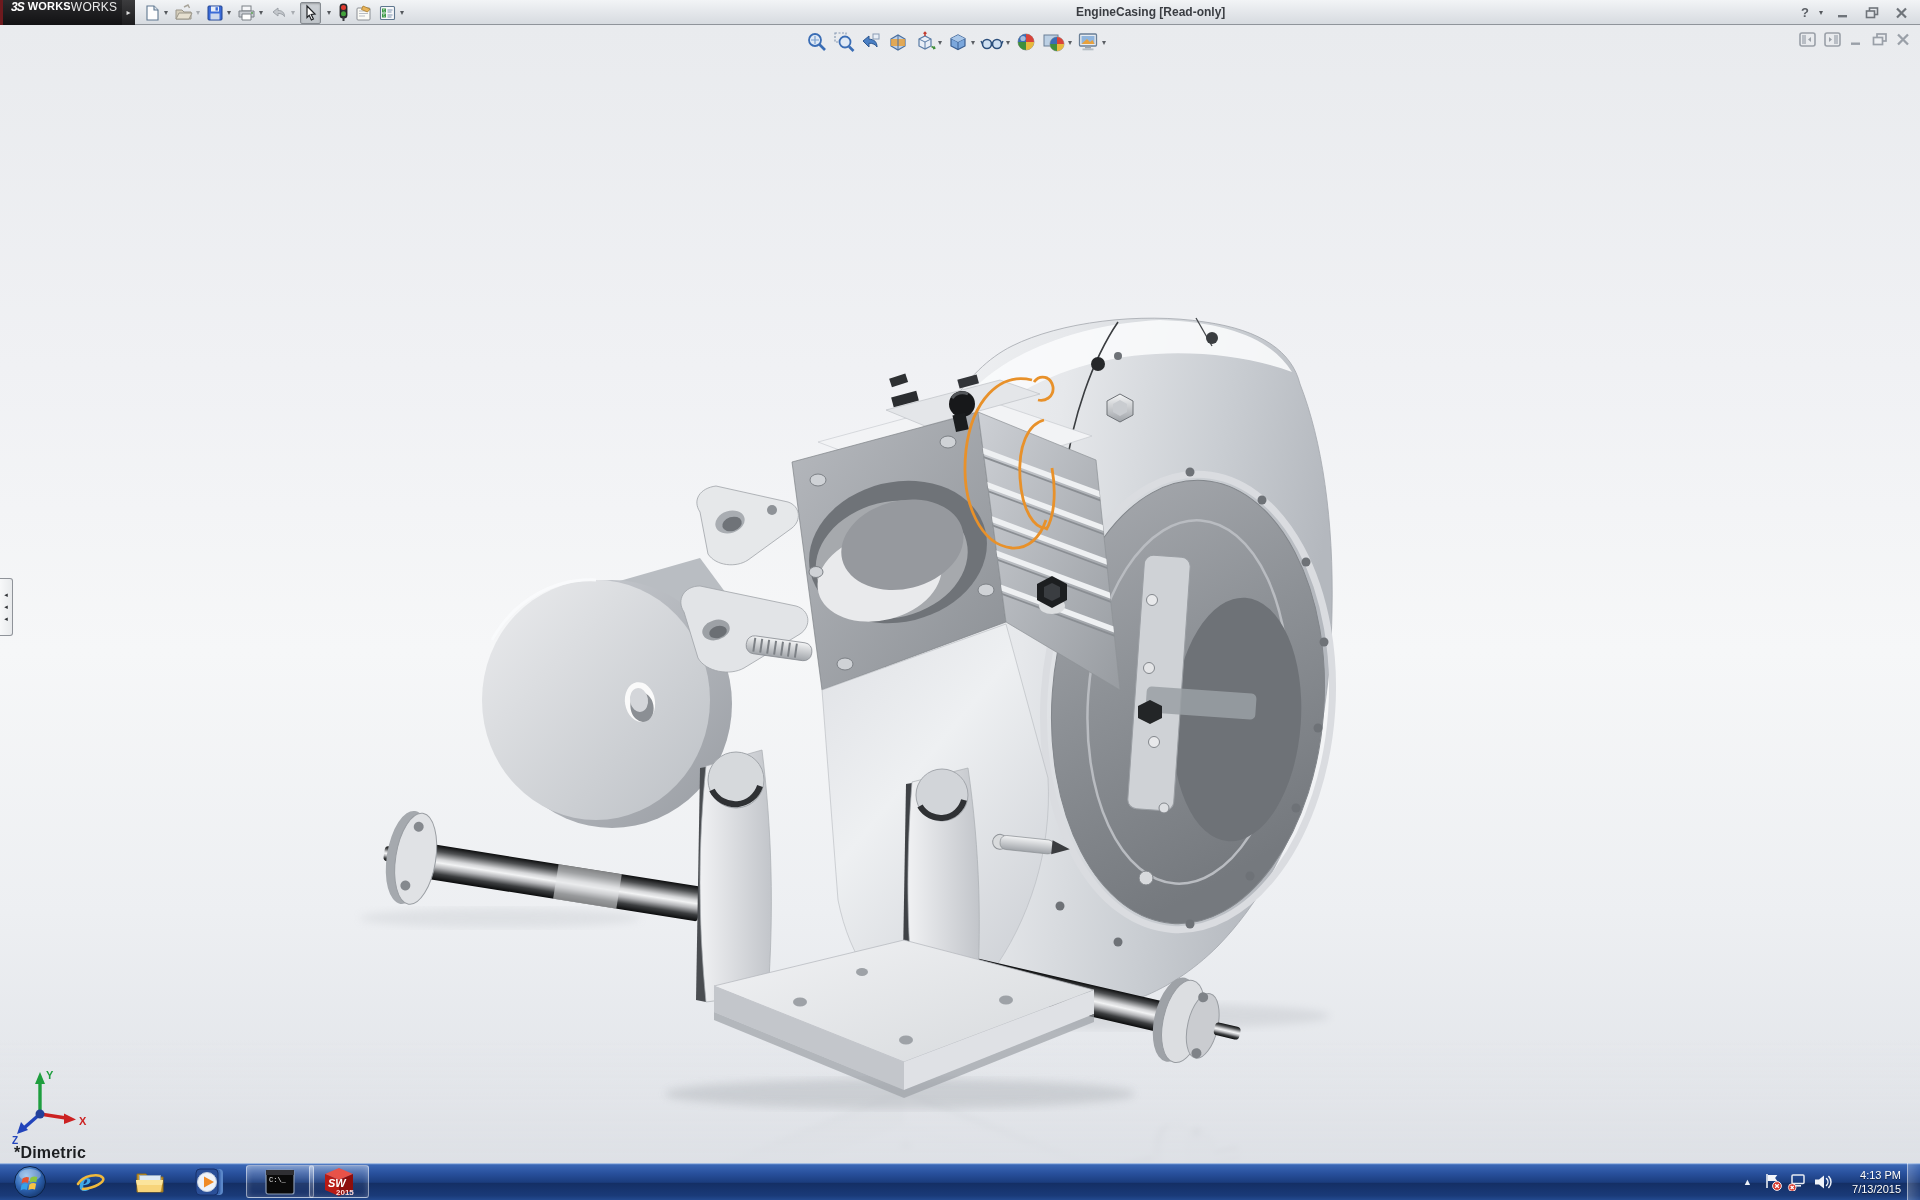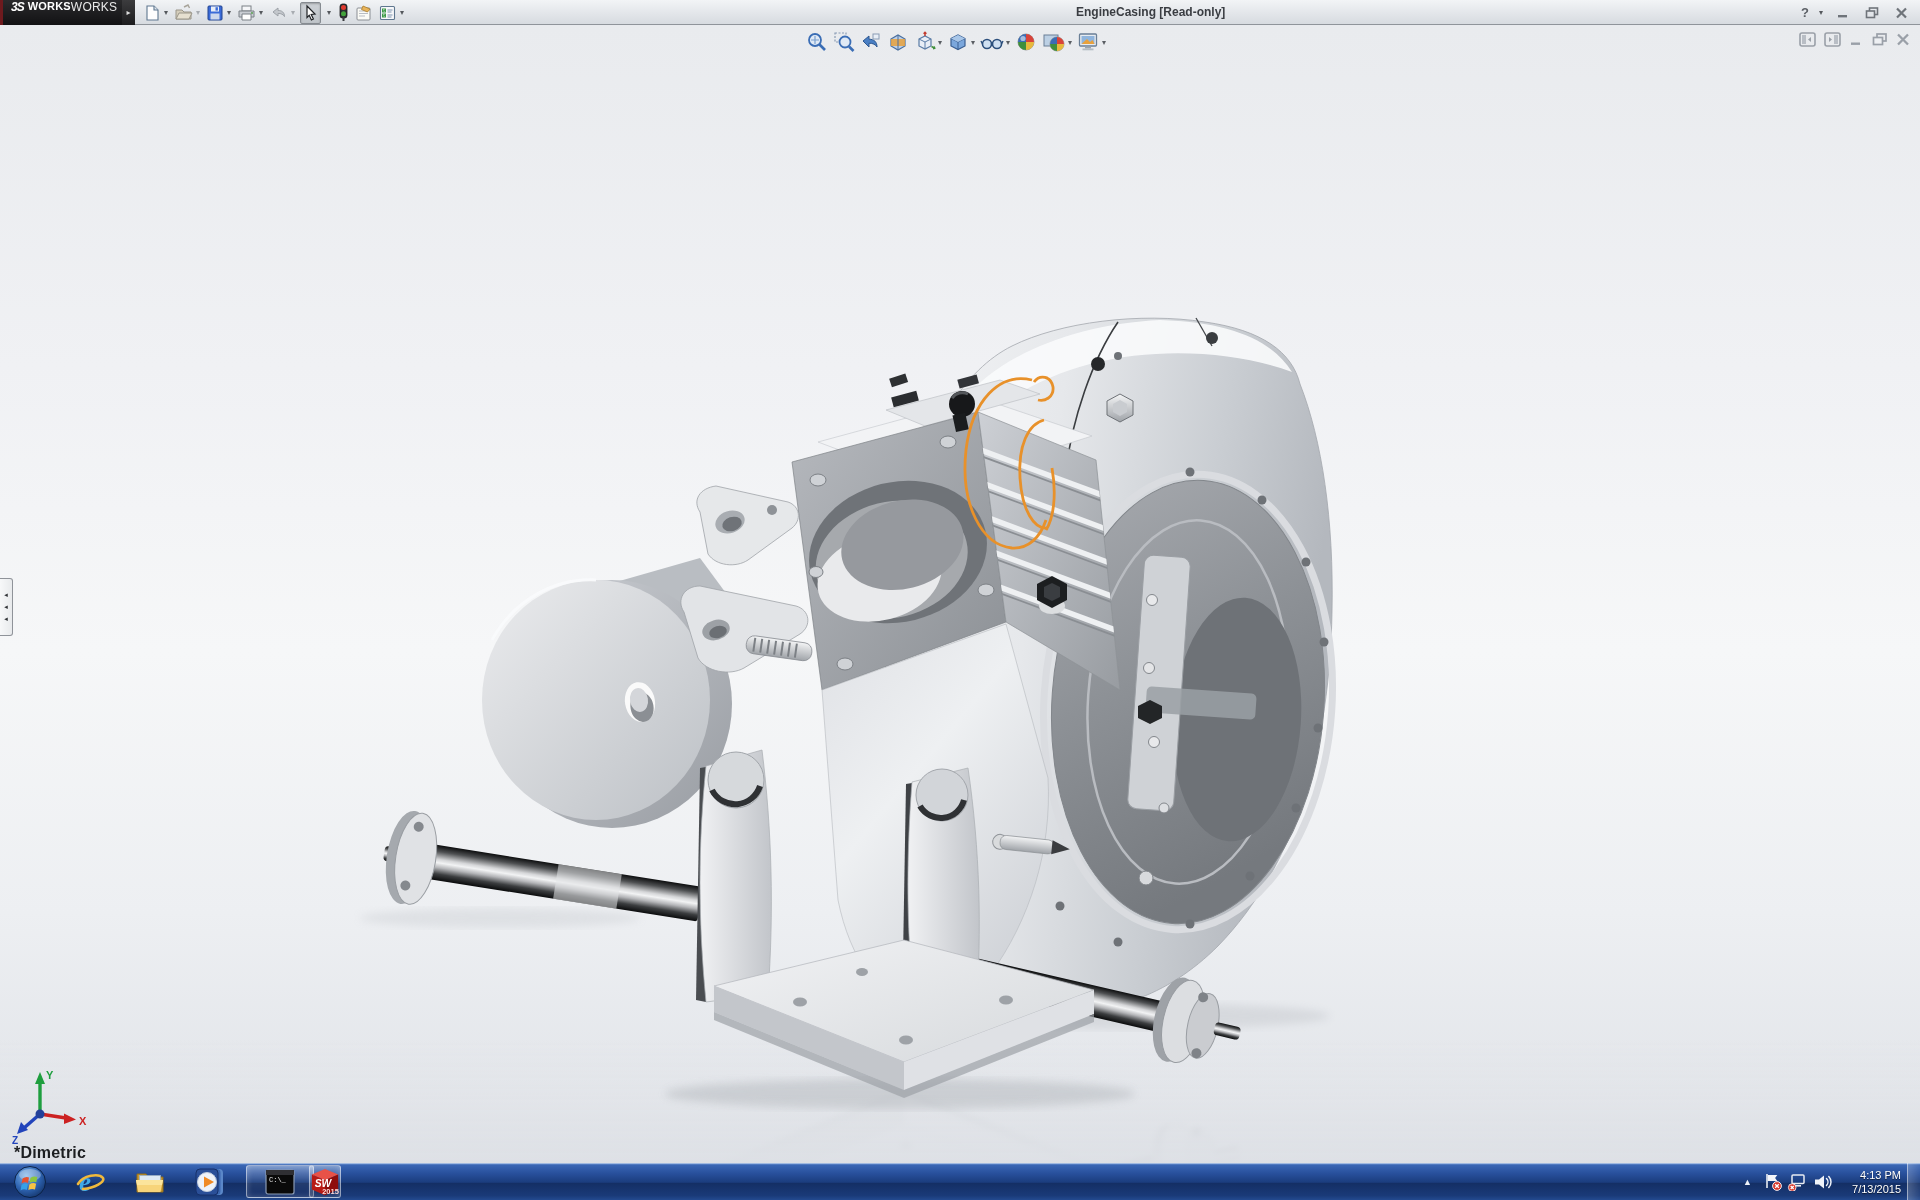--- a/index.html
+++ b/index.html
@@ -646,21 +646,21 @@
   </div>
 
   <div class="tb-btn active" style="left:246px;width:68px;">
     <svg width="30" height="26" viewBox="0 0 30 26">
       <rect x="1" y="1" width="28" height="24" rx="2" fill="#0a0a0a" stroke="#8a9bb4" stroke-width="1.2"></rect>
       <rect x="1" y="1" width="28" height="5" fill="#2f2f33"></rect>
       <text x="4" y="12.5" font-size="7" fill="#e8e8e8" font-family="Liberation Mono, monospace">C:\_</text>
     </svg>
   </div>
 
-  <div class="tb-btn active" style="left:309px;width:32px;">
+  <div class="tb-btn active" style="left:309px;width:60px;">
     <svg width="32" height="30" viewBox="0 0 32 30">
       <path d="M16 1 L30 7 L16 13 L2 7 Z" fill="#e85248"></path>
       <path d="M2 7 L16 13 V29 L2 23 Z" fill="#b81a14"></path>
       <path d="M30 7 L16 13 V29 L30 23 Z" fill="#8e0e0c"></path>
       <text x="5" y="20" font-size="11" font-weight="bold" fill="#ffffff" font-style="italic">SW</text>
       <text x="13" y="28" font-size="8" font-weight="bold" fill="#ffd9d6">2015</text>
     </svg>
   </div>
 
   <div class="tray">

